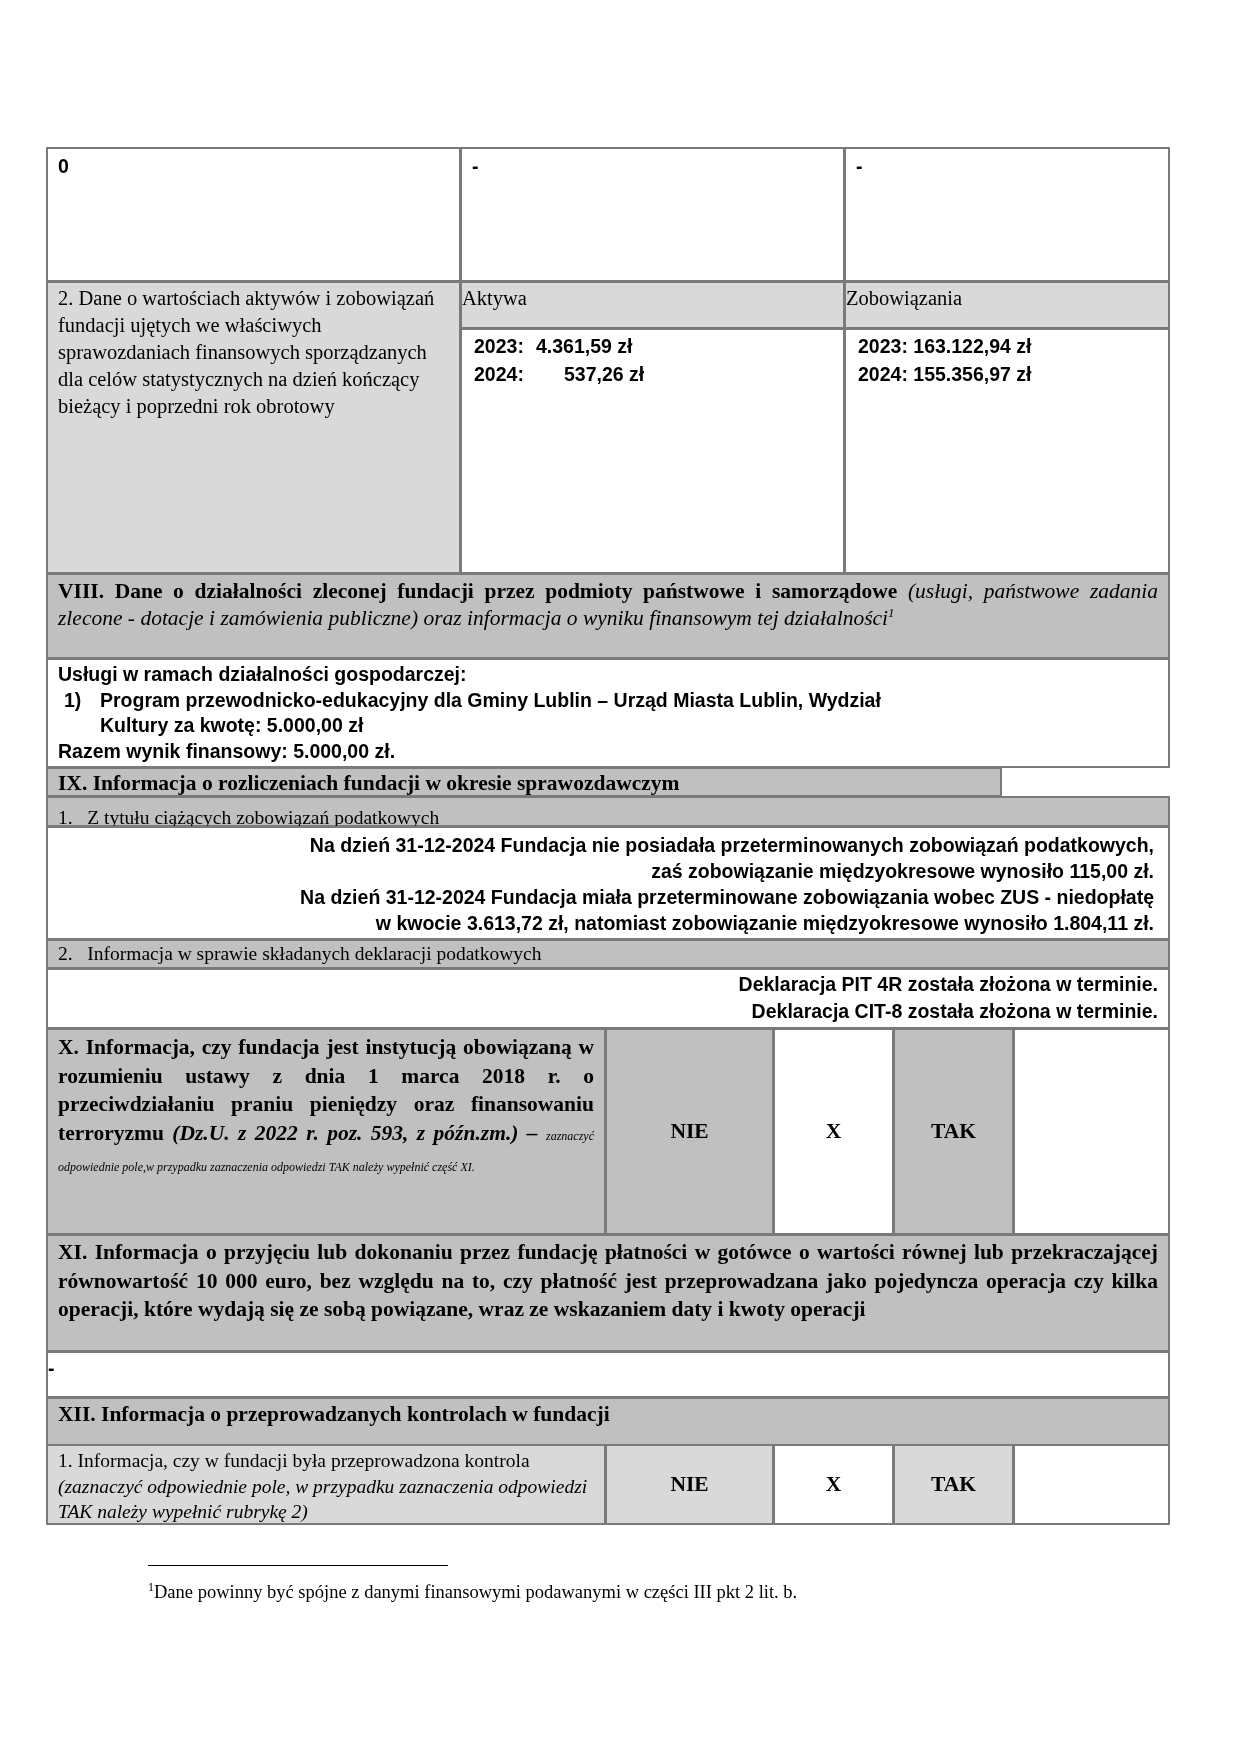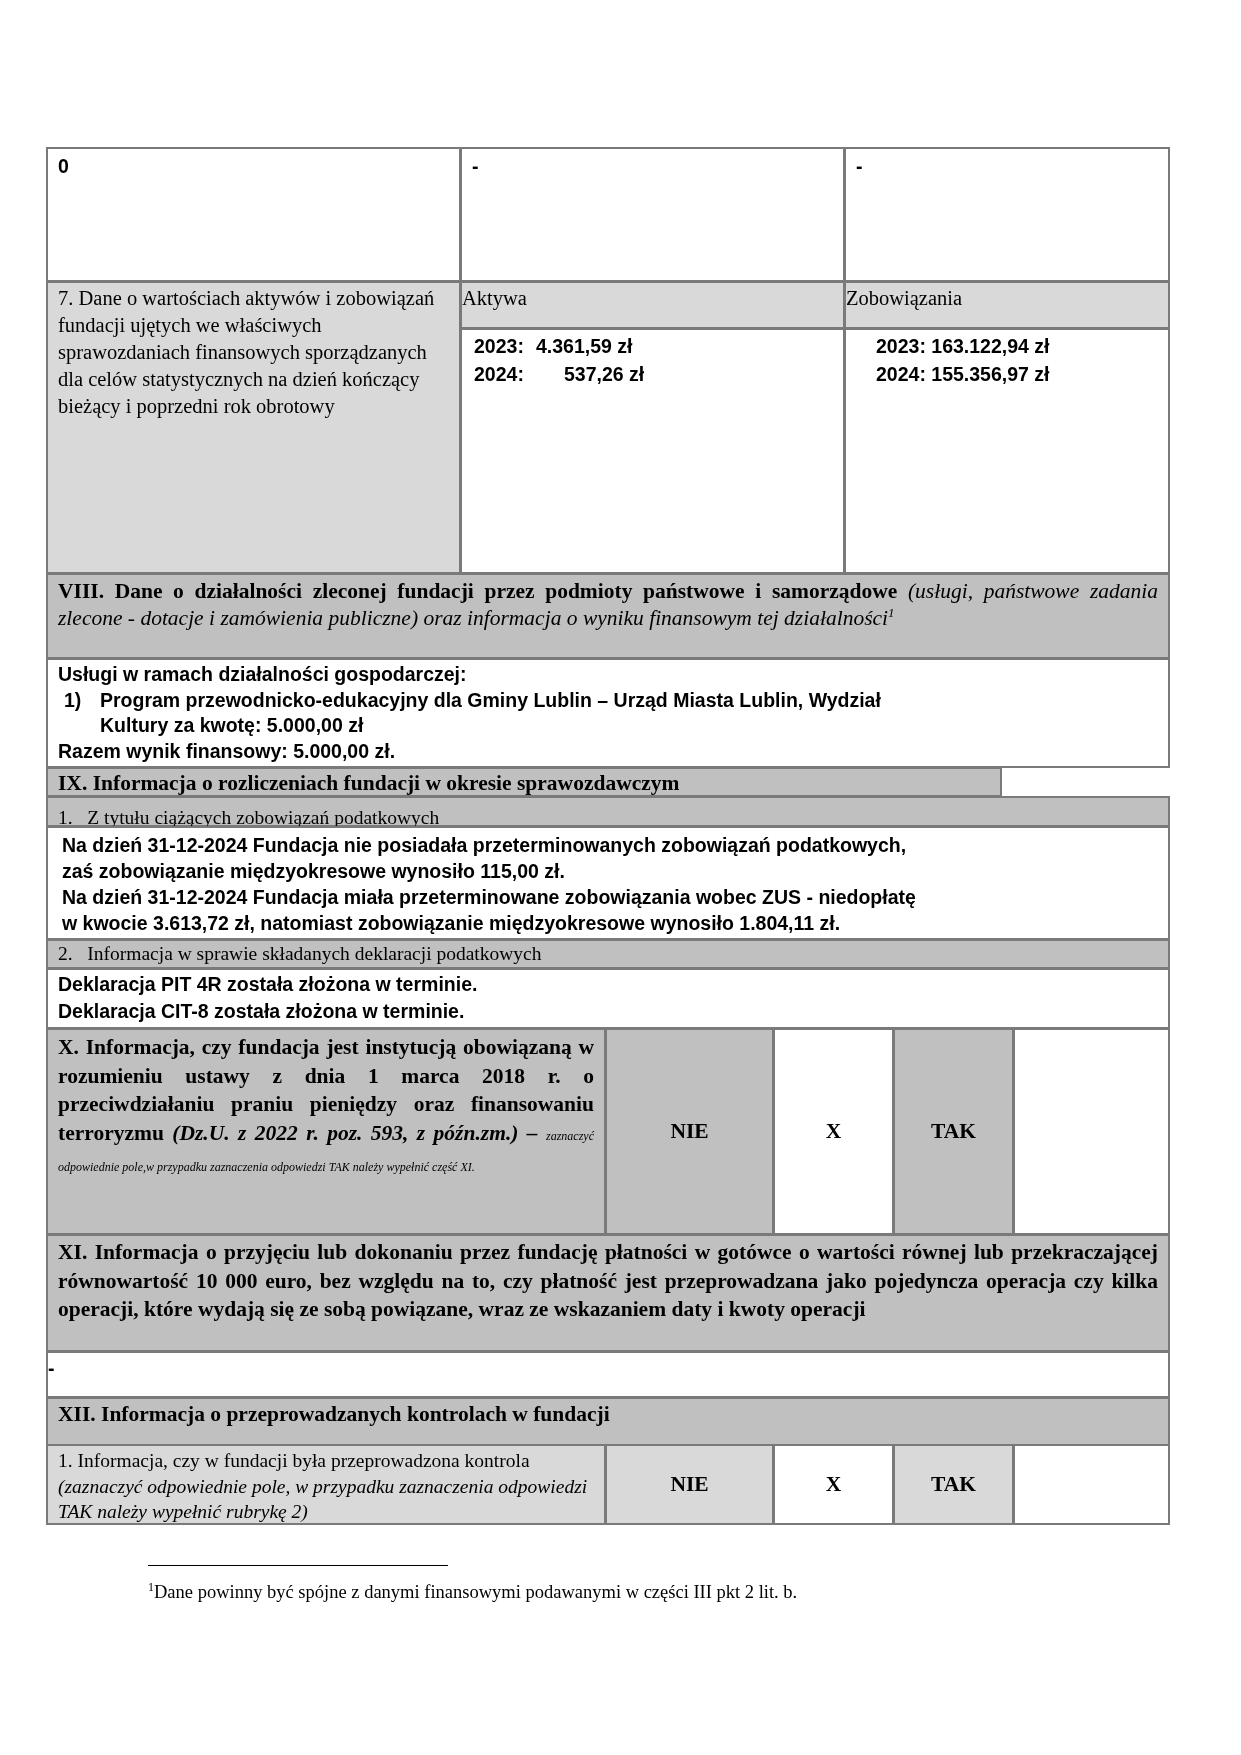--- a/index.html
+++ b/index.html
@@ -11,58 +11,58 @@
   .g1 { background: #c0c0c0; }
   .g2 { background: #d9d9d9; }
   .w { background: #ffffff; }
   .bold { font-weight: bold; }
   .ital { font-style: italic; }
   .pad { padding: 4px 10px; }
   .center { text-align: left; }
   .justify { text-align: justify; }
   .fs-serif { font-size: 20.5px; line-height: 24px; }
   .vcenter { display: flex; align-items: center; justify-content: center; }
-  .lines > div { white-space: nowrap; }
+  .lines > div { white-space: nowrap; text-align: right; }
   .footline { position: absolute; left: 148px; top: 1565px; width: 300px; height: 0; border-top: 1.5px solid #000; }
   sup { font-size: 0.6em; vertical-align: super; line-height: 0; }
 </style>
 </head>
 <body>
 
 <div class="cell w" style="left:47px; top:148px; width:415px; height:135px;">
   <div class="sans bold pad" style="font-size:19.5px; padding-top:6px;">0</div>
 </div>
 <div class="cell w" style="left:461px; top:148px; width:385px; height:135px;">
   <div class="sans bold pad" style="font-size:19.5px; padding-top:6px;">-</div>
 </div>
 <div class="cell w" style="left:845px; top:148px; width:326px; height:135px;">
   <div class="sans bold pad" style="font-size:19.5px; padding-top:6px;">-</div>
 </div>
 
 <div class="cell g2" style="left:47px; top:282px; width:415px; height:293px;">
-  <div class="serif fs-serif" style="padding:2px 10px; font-size:20.5px; line-height:27px;">7. Dane o wartościach aktywów i zobowiązań fundacji ujętych we właściwych sprawozdaniach finansowych sporządzanych dla celów statystycznych na dzień kończący bieżący i poprzedni rok obrotowy</div>
+  <div class="serif fs-serif" style="padding:2px 10px; font-size:20.5px; line-height:27px;">2. Dane o wartościach aktywów i zobowiązań fundacji ujętych we właściwych sprawozdaniach finansowych sporządzanych dla celów statystycznych na dzień kończący bieżący i poprzedni rok obrotowy</div>
 </div>
 <div class="cell g2" style="left:461px; top:282px; width:385px; height:48px;">
   <div class="serif center" style="font-size:20.5px; line-height:26px; padding-top:2px;">Aktywa</div>
 </div>
 <div class="cell g2" style="left:845px; top:282px; width:326px; height:48px;">
   <div class="serif center" style="font-size:20.5px; line-height:26px; padding-top:2px;">Zobowiązania</div>
 </div>
 <div class="cell w" style="left:461px; top:329px; width:385px; height:246px;">
   <div class="sans bold" style="font-size:19.5px; line-height:28px; padding:2px 12px;">
     <div>
       <span style="display:inline-block; width:62px;">2023:</span><span>4.361,59 zł</span>
     </div>
     <div>
       <span style="display:inline-block; width:62px;">2024:</span><span style="padding-left:28px;">537,26 zł</span>
     </div>
   </div>
 </div>
 <div class="cell w" style="left:845px; top:329px; width:326px; height:246px;">
-  <div class="sans bold" style="font-size:19.5px; line-height:28px; padding:2px 12px;margin-left:18px;">
+  <div class="sans bold" style="font-size:19.5px; line-height:28px; padding:2px 12px;">
     <div>
       <span>2023:</span>
       <span>163.122,94 zł</span>
     </div>
     <div>
       <span>2024:</span>
       <span>155.356,97 zł</span>
     </div>
   </div>
 </div>

